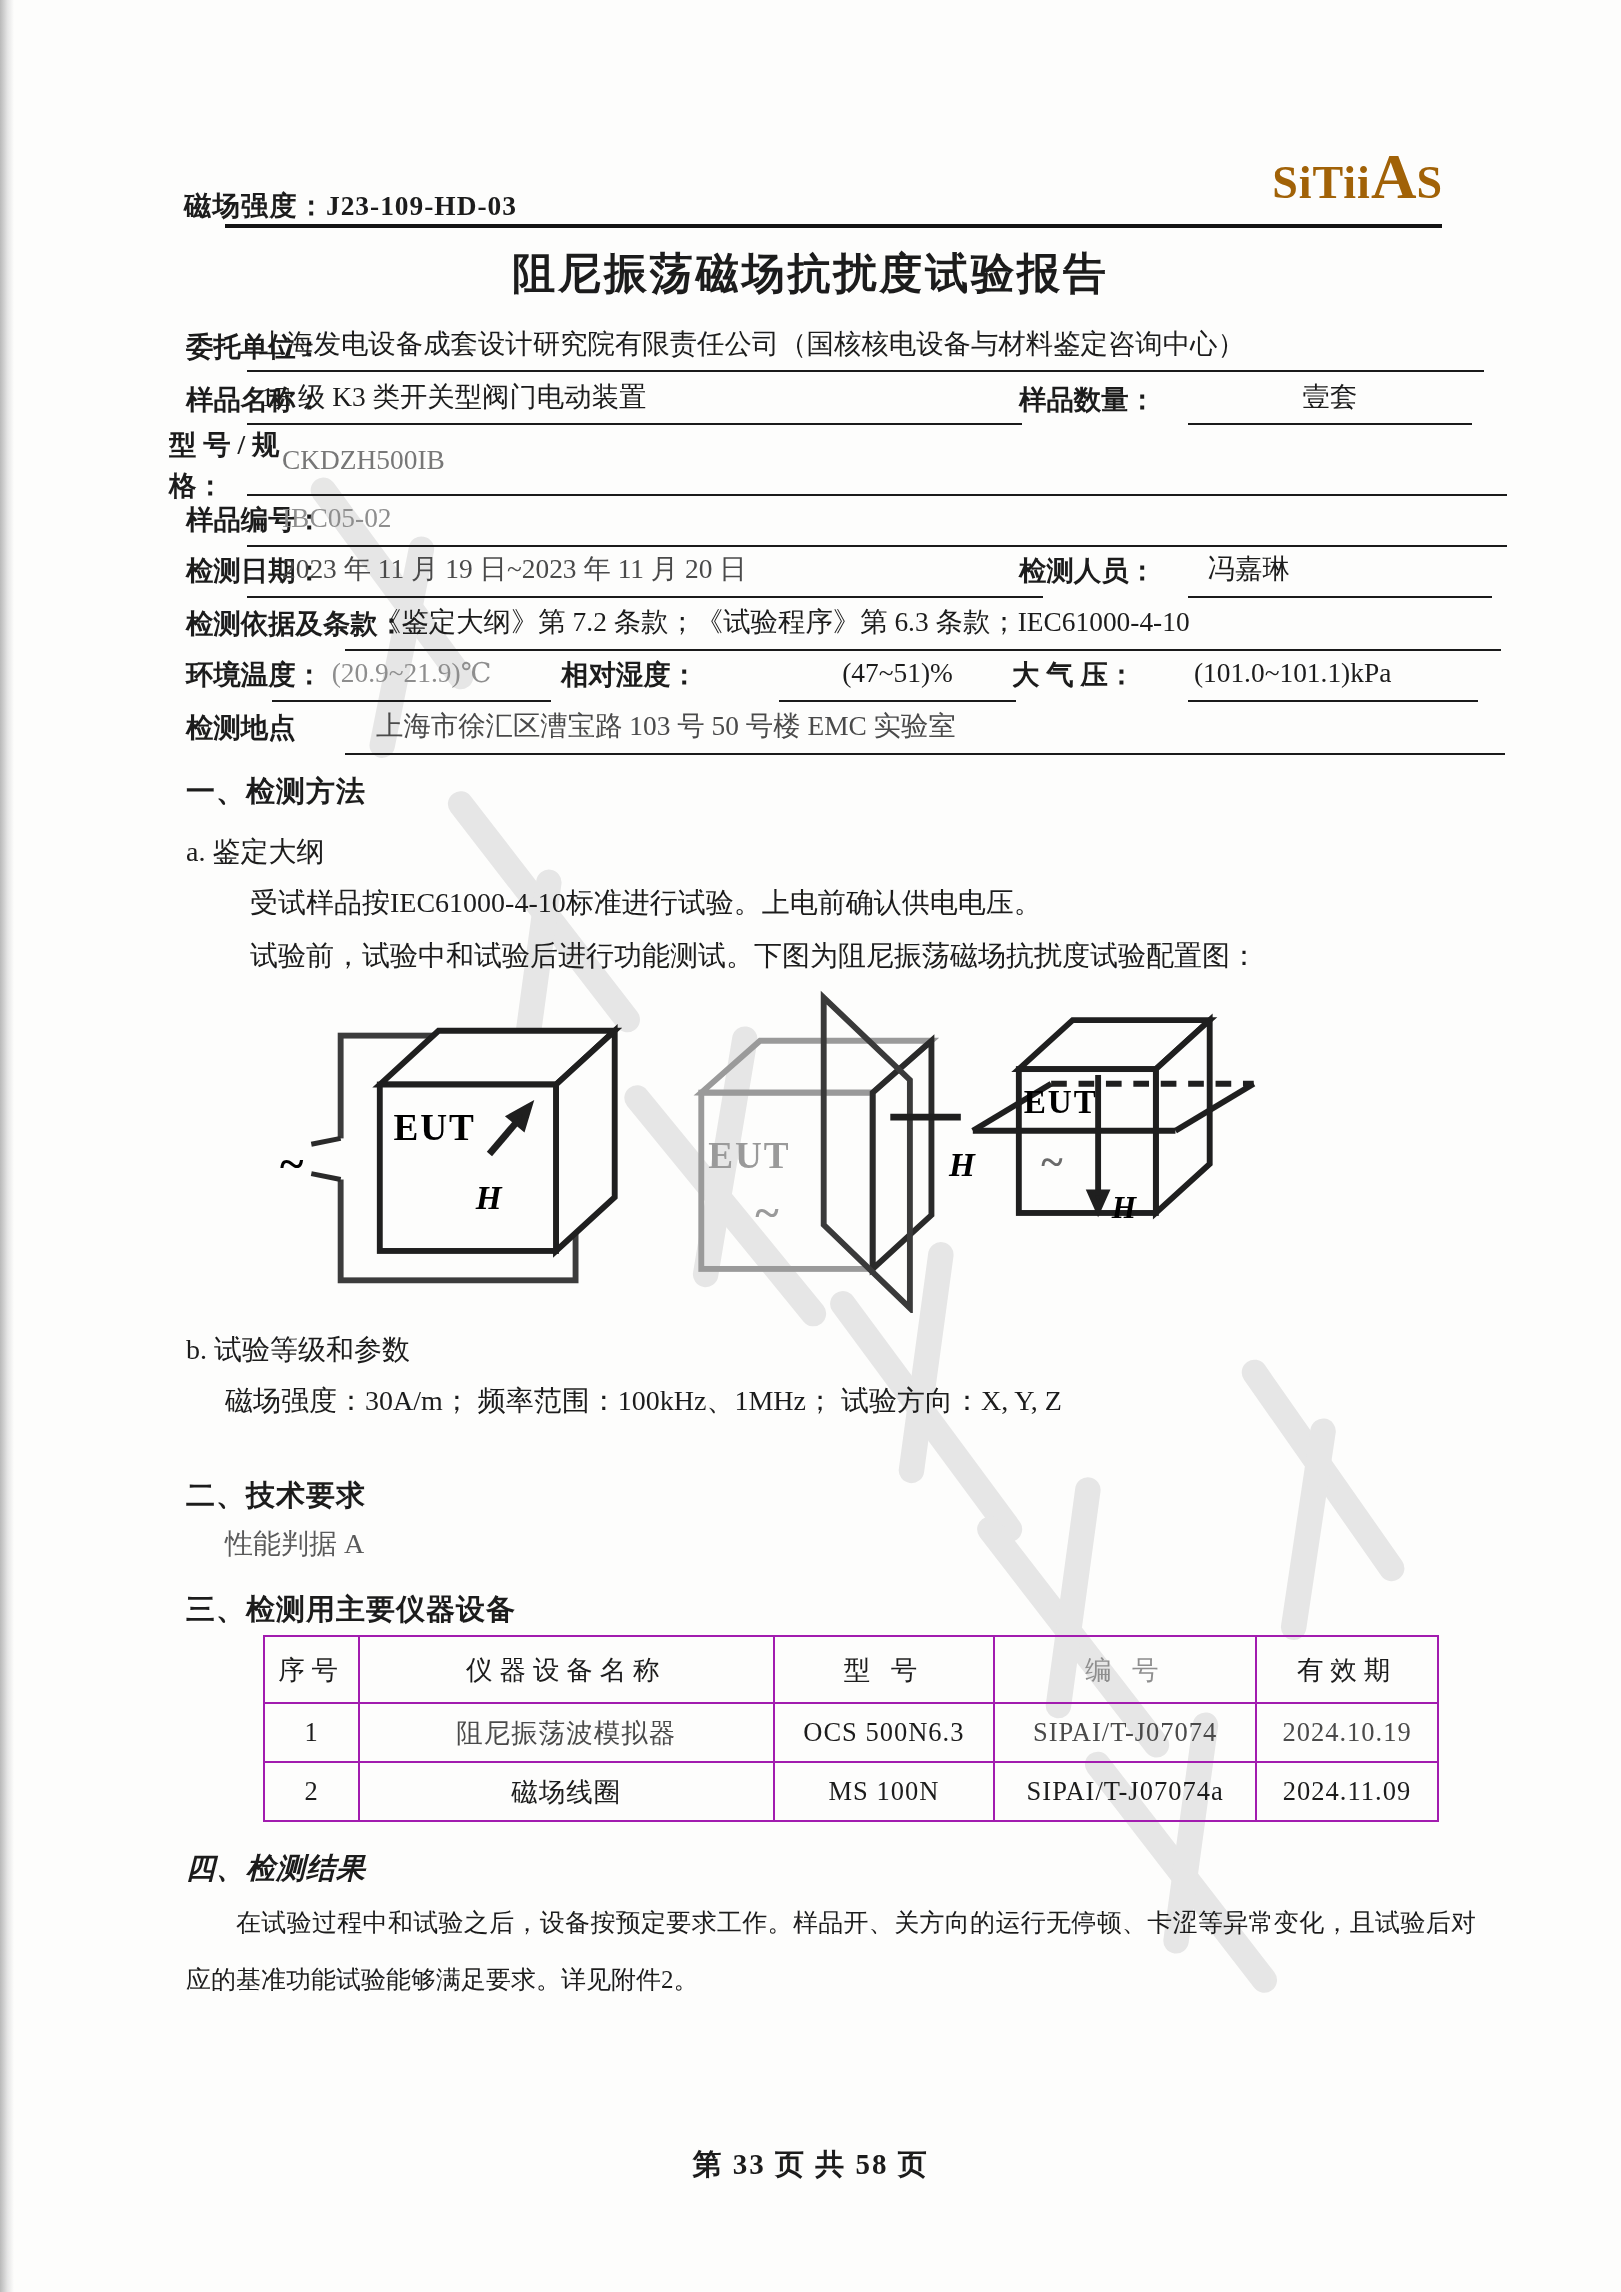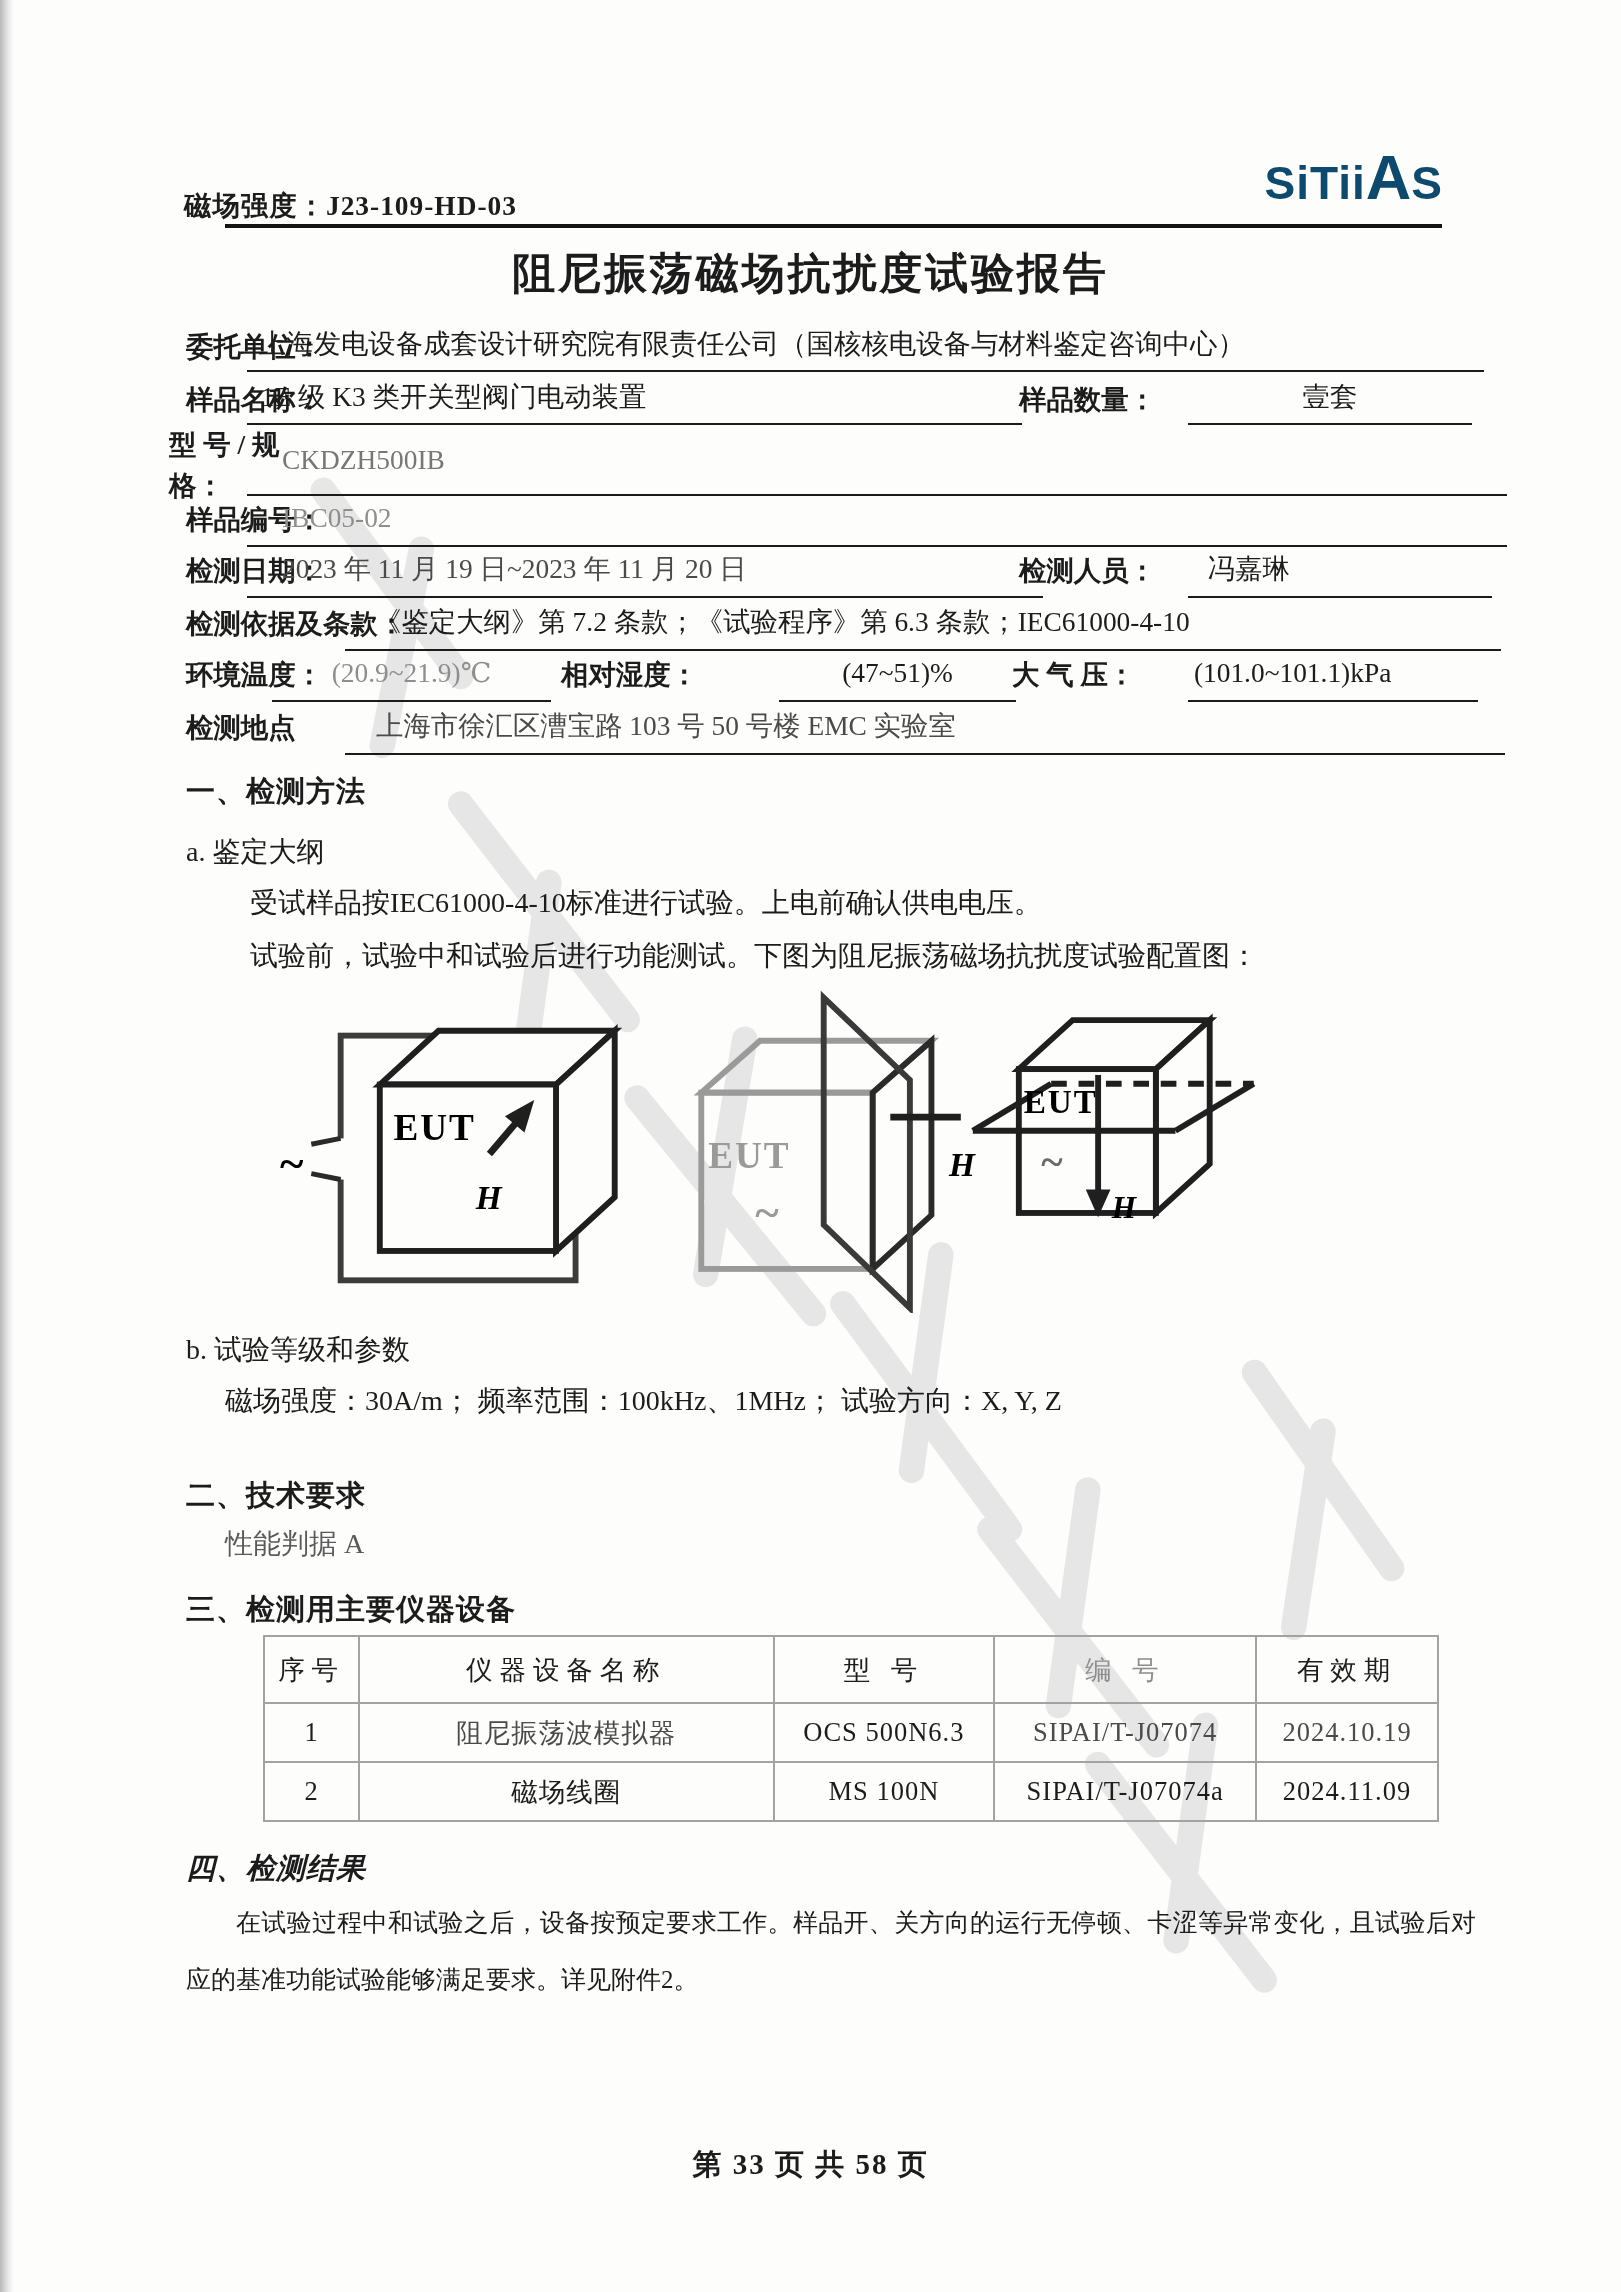--- a/index.html
+++ b/index.html
@@ -8,39 +8,39 @@
     background:#fdfdfc;overflow:hidden;
     font-family:"Liberation Serif","DejaVu Serif",serif;color:#1c1c1c;
   }
   .abs{position:absolute;}
   .scan-edge{left:0;top:0;width:13.7px;height:2293px;
     background:linear-gradient(90deg,#b9b9b9,#e6e6e6 55%,rgba(255,255,255,0));}
   .wm{left:0;top:0;width:1621px;height:2293px;pointer-events:none;}
   
   .report-no{left:184px;top:188px;font-size:27.4px;font-weight:700;letter-spacing:1px;}
   .logo{left:1198px;top:143px;width:245px;text-align:right;
-    font-family:Liberation Sans, sans-serif;font-weight:900;color:#0c4a6e;
+    font-family:Liberation Serif, serif;font-weight:900;color:#a16207;
     font-size:46px;letter-spacing:1px;line-height:69px;white-space:nowrap;}
   .logo .bigA{font-size:63px;letter-spacing:0;}
   .header-rule{left:225px;top:224px;width:1217px;height:3.9px;background:#141414;}
   .doc-title{left:0;top:245px;width:1621px;text-align:center;font-size:43px;font-weight:700;letter-spacing:2.9px;}
   
   .flabel{font-size:27.4px;font-weight:700;white-space:nowrap;}
   .fvalue{font-size:27.4px;border-bottom:2.9px solid #1b1b1b;white-space:nowrap;overflow:hidden;}
   .lh48{height:47px;line-height:43px;}
   .lh50{height:49px;line-height:45px;}
   
   .h2{font-size:29px;font-weight:700;letter-spacing:1px;}
   .body-text{font-size:28px;}
   .fig{background:transparent;}
   .fig svg{display:block;}
   
   .equip-table{left:263px;top:1635px;width:1176px;border-collapse:collapse;
     font-size:26.5px;text-align:center;}
-  .equip-table th,.equip-table td{border:2px solid #a3a3a3;padding:0;}
+  .equip-table th,.equip-table td{border:2px solid #a21caf;padding:0;}
   .equip-table th{height:65px;font-weight:400;letter-spacing:6.9px;}
   .equip-table td{height:57px;letter-spacing:1px;}
   .equip-table{border:2.9px solid #111;}
   .col-idx{width:8.1%;}.col-name{width:35.3%;}.col-model{width:18.8%;}.col-serial{width:22.3%;}.col-valid{width:15.5%;}
   .faded{color:#8e8e8e;}
   .semi{color:#4a4a4a;}
   .result-para{left:186px;top:1894px;width:1290px;font-size:25px;line-height:57px;
     text-indent:2em;text-align:justify;}
   .footer{left:0;top:2145px;width:1621px;text-align:center;font-size:29px;font-weight:700;letter-spacing:2px;}
 </style>

